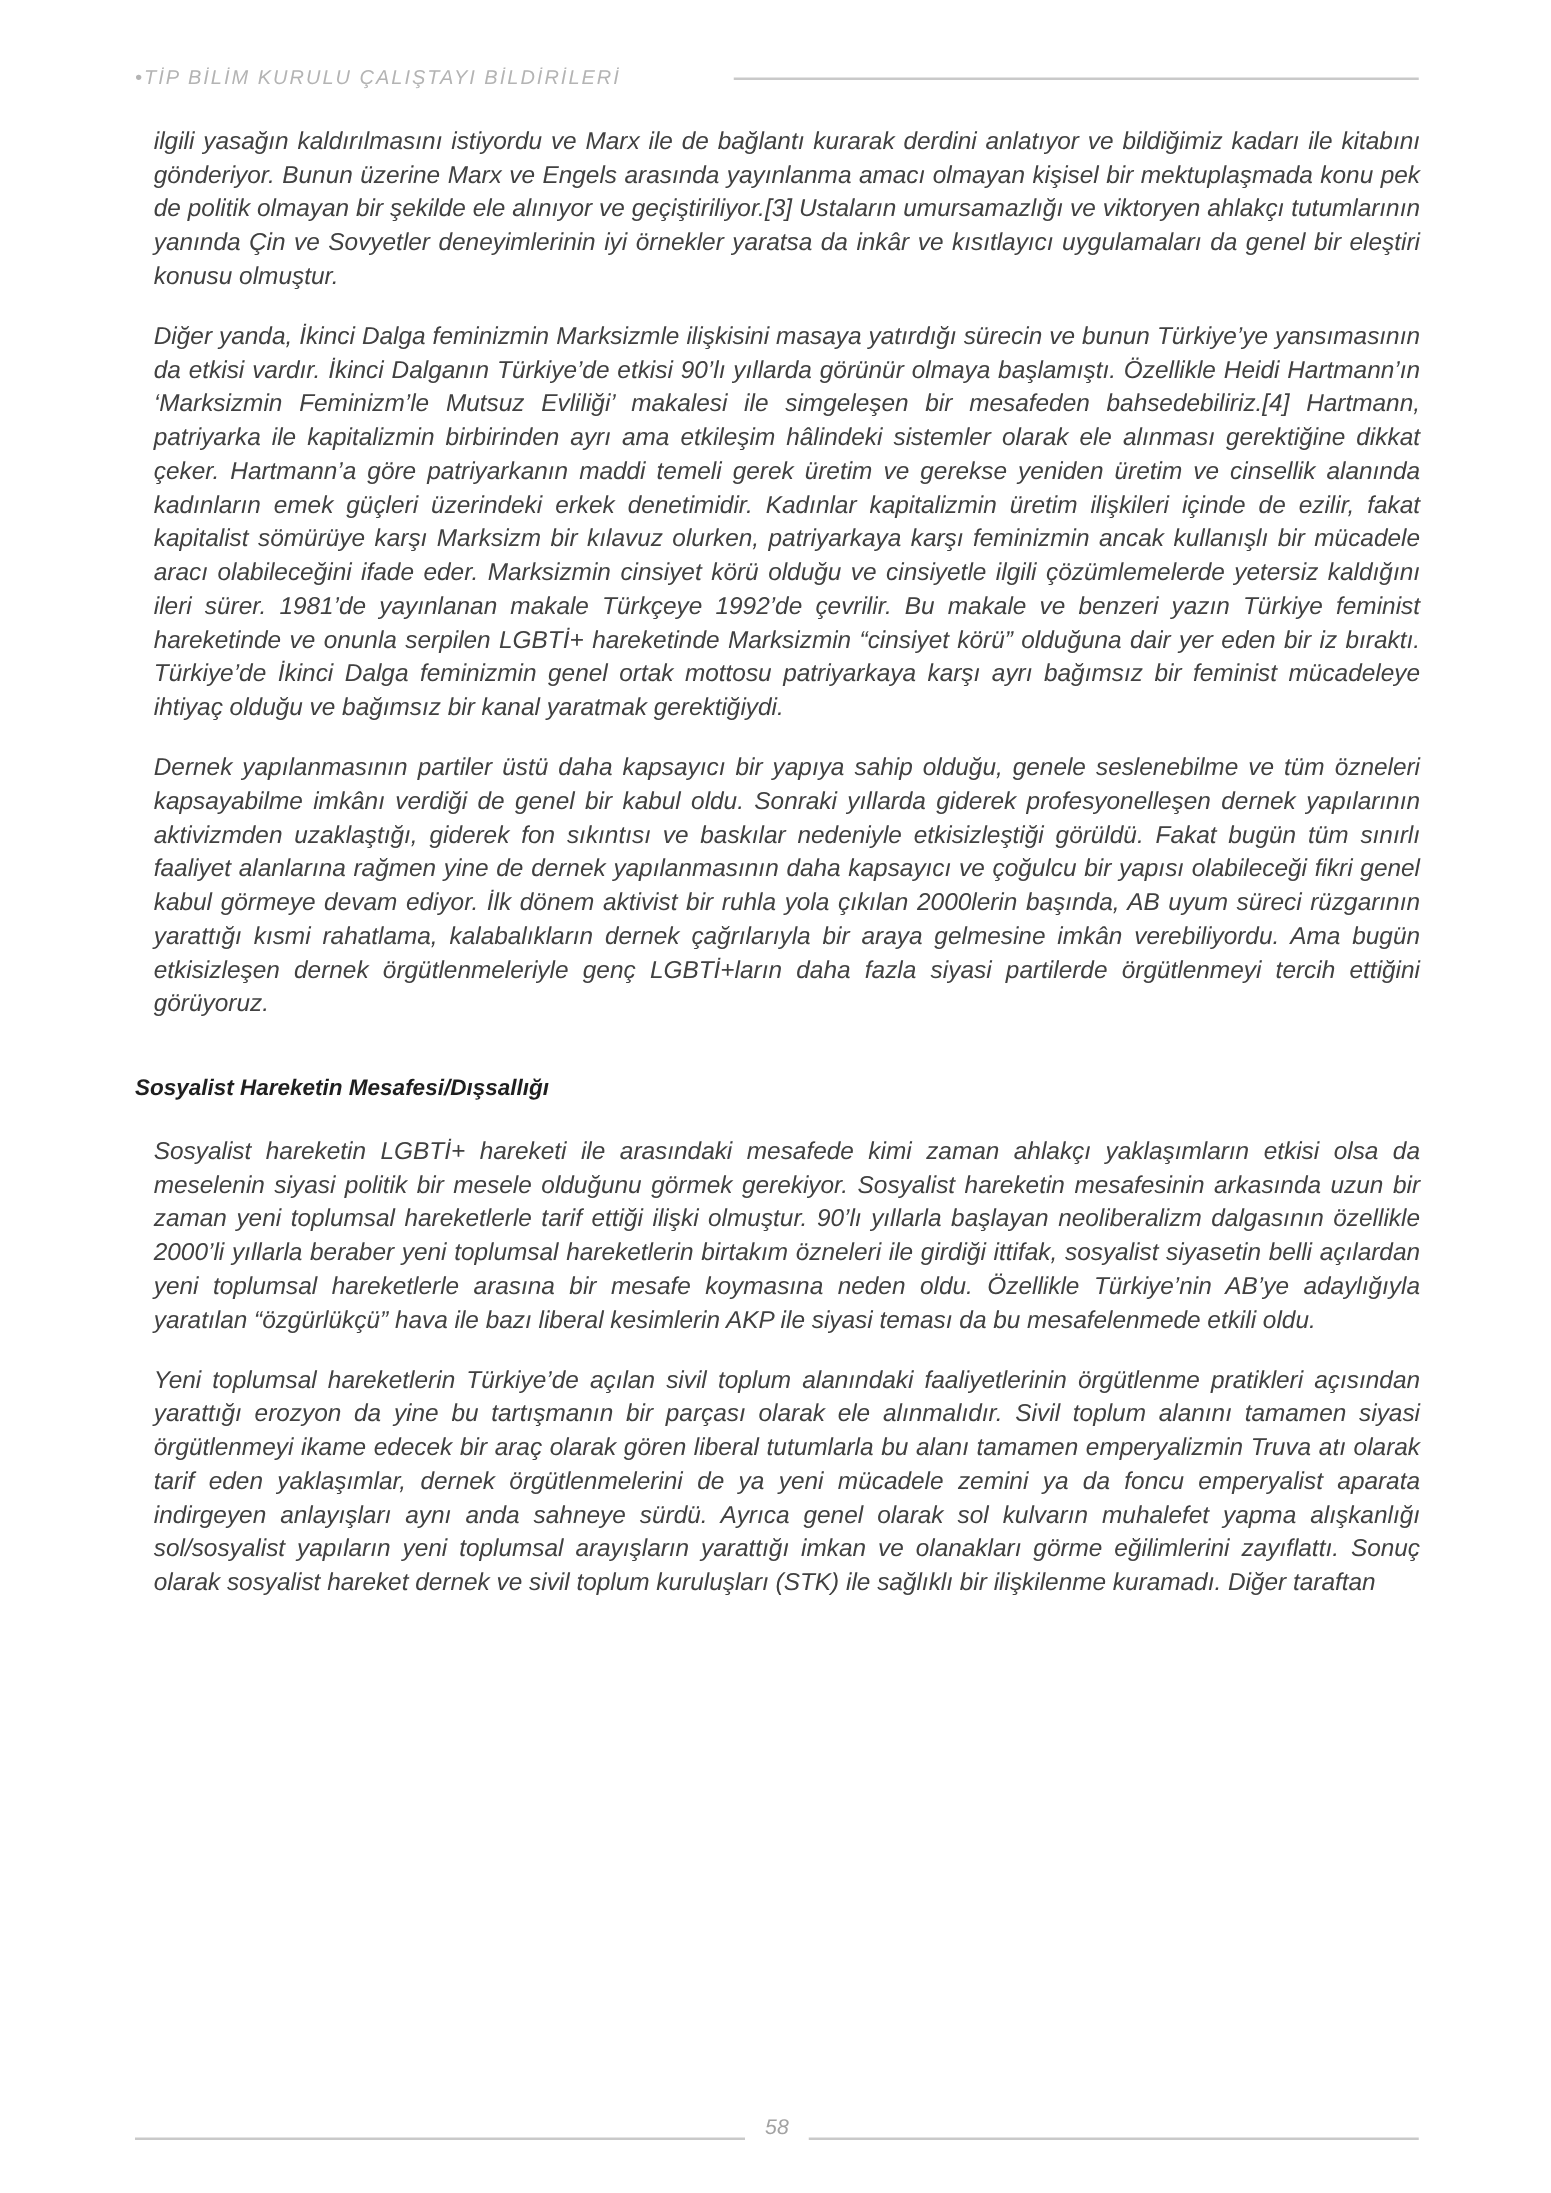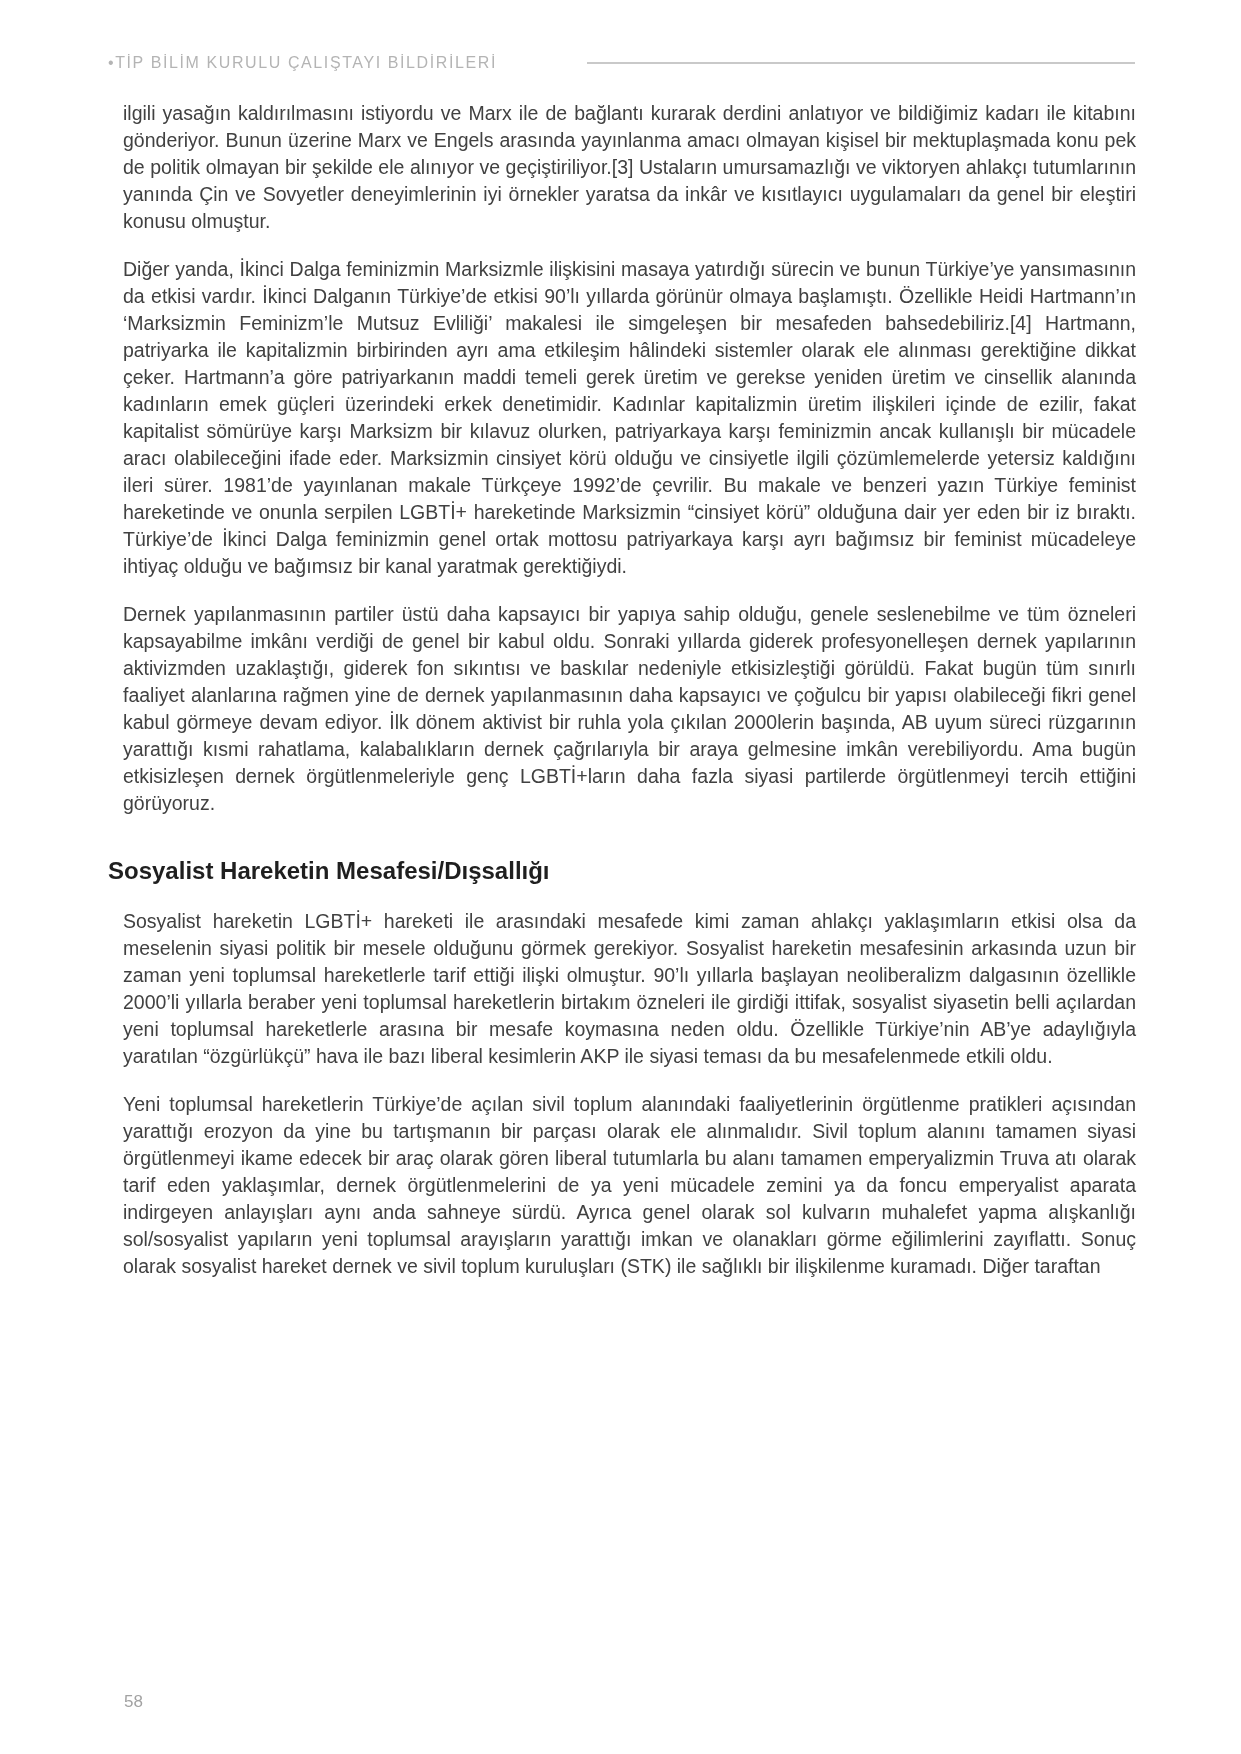--- a/index.html
+++ b/index.html
@@ -9,20 +9,21 @@
   }
   .page {
     width: 1241px;
     height: 1754px;
     margin: 0 auto;
     background: #ffffff;
     position: relative;
     font-family: "Liberation Sans", "DejaVu Sans", sans-serif;
     box-sizing: border-box;
     overflow: hidden;
+    font-style: italic;
   }
   .header {
     position: absolute;
     top: 54px;
     left: 108px;
     right: 106px;
     display: flex;
     align-items: center;
   }
   .header-title {
@@ -45,35 +46,34 @@
     width: 1028px;
     color: #414141;
     font-size: 19.5px;
     line-height: 27px;
     text-align: justify;
   }
   .content p {
     margin: 0 0 21px 15px;
   }
   .section-heading {
-    font-size: 24px;
+    font-size: 18px;
     font-weight: 700;
     color: #1f1f1f;
     margin: 40px 0 24px 0;
     text-align: left;
     line-height: 27px;
   }
   .footer {
     position: absolute;
     left: 108px;
     right: 106px;
     bottom: 42px;
     display: flex;
-    align-items: flex-start;
-    flex-direction: column;
+    align-items: flex-end;
   }
   .footer-rule {
     flex: 1;
     height: 2px;
     background: #c9c9c9;
   }
   .page-number {
     color: #a2a2a2;
     font-size: 17px;
     margin: 0 16px;

